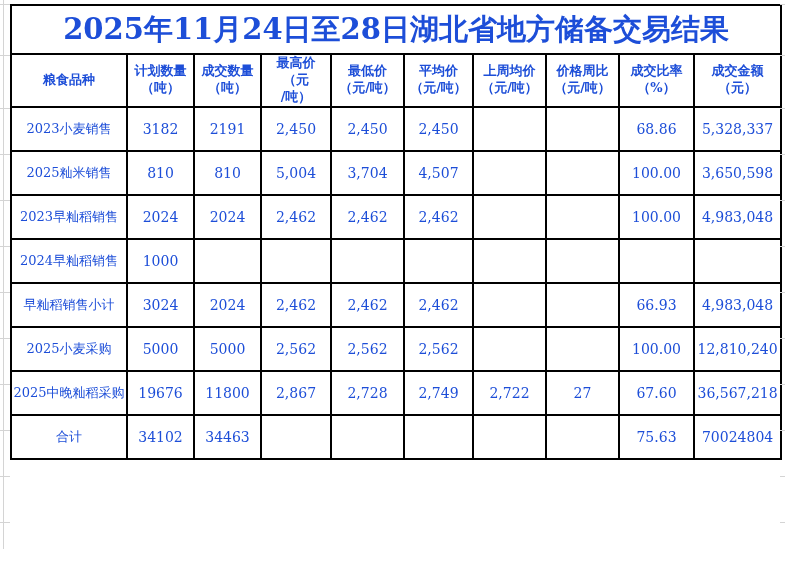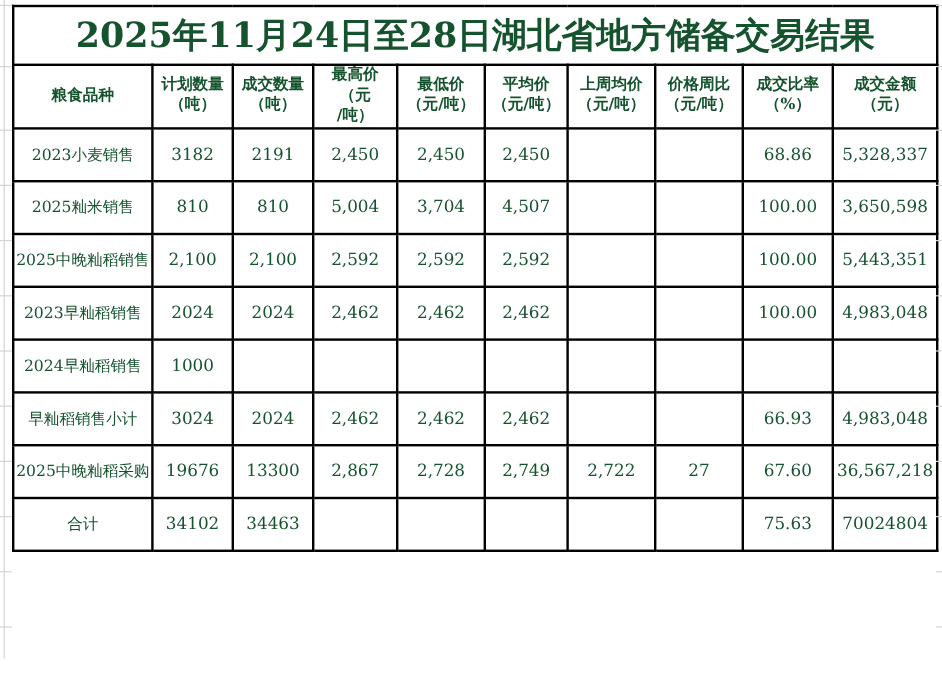--- a/index.html
+++ b/index.html
@@ -3,21 +3,21 @@
 <meta charset="utf-8">
 <style>
   html, body { margin: 0; padding: 0; }
   .canvas {
     position: relative;
     width: 785px;
     height: 549px;
     background: #ffffff;
     overflow: hidden;
     font-family: "DejaVu Serif", "Liberation Serif", serif;
-    color: #14532d;
+    color: #1d4ed8;
   }
   .sheet-gridline { position: absolute; background: #d4d4d4; }
 
   table.results {
     position: absolute;
     left: 10px;
     top: 4px;
     width: 770px;
     border-collapse: collapse;
     table-layout: fixed;
@@ -115,32 +115,20 @@
           <td class="col-2">810</td>
           <td class="col-3">5,004</td>
           <td class="col-4">3,704</td>
           <td class="col-5">4,507</td>
           <td class="col-6"></td>
           <td class="col-7"></td>
           <td class="col-8">100.00</td>
           <td class="col-9">3,650,598</td>
         </tr>
         <tr>
-          <td class="col-0">2025中晚籼稻销售</td>
-          <td class="col-1">2,100</td>
-          <td class="col-2">2,100</td>
-          <td class="col-3">2,592</td>
-          <td class="col-4">2,592</td>
-          <td class="col-5">2,592</td>
-          <td class="col-6"></td>
-          <td class="col-7"></td>
-          <td class="col-8">100.00</td>
-          <td class="col-9">5,443,351</td>
-        </tr>
-        <tr>
           <td class="col-0">2023早籼稻销售</td>
           <td class="col-1">2024</td>
           <td class="col-2">2024</td>
           <td class="col-3">2,462</td>
           <td class="col-4">2,462</td>
           <td class="col-5">2,462</td>
           <td class="col-6"></td>
           <td class="col-7"></td>
           <td class="col-8">100.00</td>
           <td class="col-9">4,983,048</td>
@@ -163,23 +151,35 @@
           <td class="col-2">2024</td>
           <td class="col-3">2,462</td>
           <td class="col-4">2,462</td>
           <td class="col-5">2,462</td>
           <td class="col-6"></td>
           <td class="col-7"></td>
           <td class="col-8">66.93</td>
           <td class="col-9">4,983,048</td>
         </tr>
         <tr>
+          <td class="col-0">2025小麦采购</td>
+          <td class="col-1">5000</td>
+          <td class="col-2">5000</td>
+          <td class="col-3">2,562</td>
+          <td class="col-4">2,562</td>
+          <td class="col-5">2,562</td>
+          <td class="col-6"></td>
+          <td class="col-7"></td>
+          <td class="col-8">100.00</td>
+          <td class="col-9">12,810,240</td>
+        </tr>
+        <tr>
           <td class="col-0">2025中晚籼稻采购</td>
           <td class="col-1">19676</td>
-          <td class="col-2">13300</td>
+          <td class="col-2">11800</td>
           <td class="col-3">2,867</td>
           <td class="col-4">2,728</td>
           <td class="col-5">2,749</td>
           <td class="col-6">2,722</td>
           <td class="col-7">27</td>
           <td class="col-8">67.60</td>
           <td class="col-9">36,567,218</td>
         </tr>
         <tr class="bold">
           <td class="col-0">合计</td>

